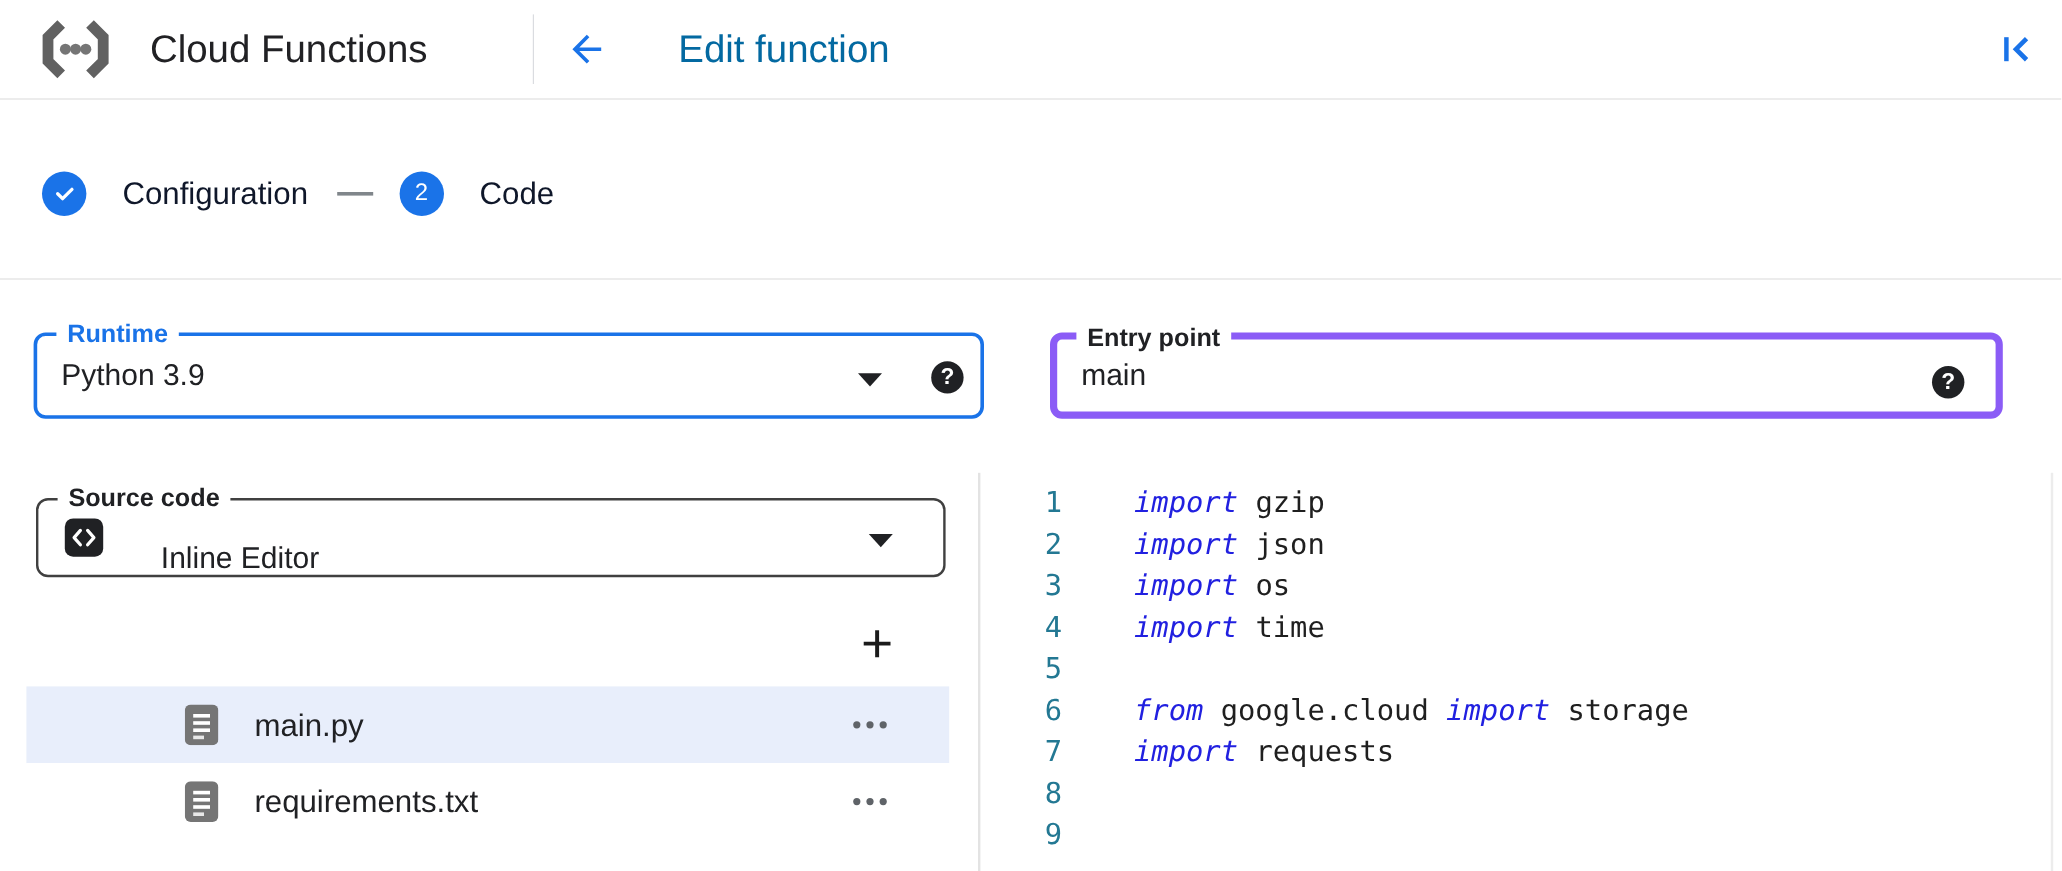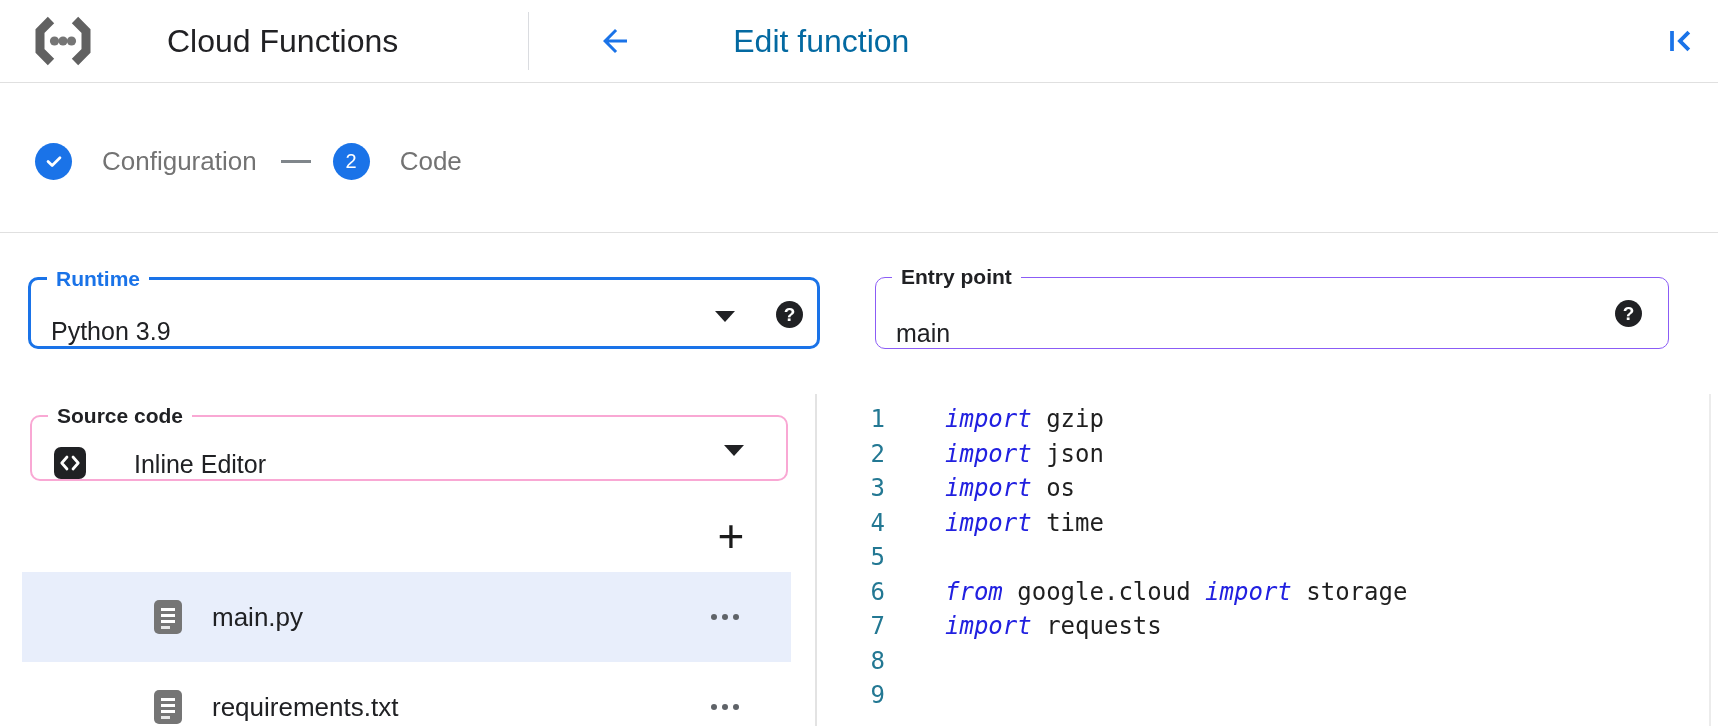--- a/index.html
+++ b/index.html
@@ -5,56 +5,56 @@
   * { margin:0; padding:0; box-sizing:border-box; }
   html,body { background:#ffffff; }
   .app {
     position:relative; width:1718px; height:726px; overflow:hidden;
     background:#fff; font-family:"Liberation Sans", sans-serif; color:#202124;
   }
   
   .header {
     position:absolute; left:0; top:0; width:1718px; height:83px;
     display:flex; align-items:center; padding-left:31px;
-    border-bottom:1px solid #e0e0e0; background:#fff;gap:42px;
+    border-bottom:1px solid #e0e0e0; background:#fff;
   }
   .logo { width:64px; height:52px; flex:0 0 auto; }
   .app-title { font-size:32px; font-weight:400; color:#212124; margin-left:30px; white-space:nowrap; }
   .header-vdivider { width:1px; height:58px; background:#dadce0; margin-left:88px; flex:0 0 auto; }
   .back-btn { margin-left:24px; width:40px; height:40px; border:none; background:transparent; cursor:pointer; display:flex; align-items:center; justify-content:center; }
   .page-title { font-size:32px; font-weight:400; color:#0369a1; margin-left:56px; white-space:nowrap; }
   .collapse-btn { margin-left:auto; margin-right:20px; width:36px; height:36px; border:none; background:transparent; cursor:pointer; display:flex; align-items:center; justify-content:center; }
   
   .stepper {
     position:absolute; left:35px; top:142px; height:38px;
     display:flex; align-items:center;
   }
   .step { display:flex; align-items:center; cursor:pointer; }
   .step-circle {
     width:37px; height:37px; border-radius:50%; background:#1a73e8;
     display:flex; align-items:center; justify-content:center; flex:0 0 auto;
   }
   .step-circle .num { color:#fff; font-size:20px; font-weight:400; }
-  .step-label { font-size:26px; color:#737373; margin-left:30px; white-space:nowrap; }
+  .step-label { font-size:26px; color:#0f172a; margin-left:30px; white-space:nowrap; }
   .step-connector { width:30px; height:3px; background:#80868b; margin:0 22px 0 24px; }
   .section-divider { position:absolute; left:0; top:232px; width:1718px; height:1px; background:#e0e0e0; }
   
   .field {
     position:absolute; border-radius:10px; background:#fff;
-    display:flex; align-items:flex-end;
+    display:flex; align-items:center;
   }
   .field-label {
     position:absolute; top:-14px; left:16px; background:#fff; padding:0 9px;
     font-size:21px; font-weight:700; color:#202124; white-space:nowrap; line-height:26px;
   }
   .field.focused .field-label { color:#1a73e8; }
   .field-value { font-size:25px; color:#202124; margin-left:20px; white-space:nowrap; }
   .runtime-field { left:28px; top:277px; width:792px; height:72px; border:3px solid #1a73e8; }
-  .entry-field   { left:875px; top:277px; width:794px; height:72px; border:1px solid #8b5cf6; }
-  .source-field  { left:30px;  top:415px; width:758px; height:66px; border:2px solid #f9a8d4; }
+  .entry-field   { left:875px; top:277px; width:794px; height:72px; border:6px solid #8b5cf6; }
+  .source-field  { left:30px;  top:415px; width:758px; height:66px; border:2px solid #404040; }
   .caret {
     position:absolute; width:0; height:0;
     border-left:10px solid transparent; border-right:10px solid transparent;
     border-top:11px solid #202124;
   }
   .runtime-field .caret { right:82px; top:31px; }
   .source-field  .caret { right:42px; top:28px; }
   .help-btn {
     position:absolute; width:27px; height:27px; border-radius:50%; background:#202124;
     color:#fff; font-size:19px; font-weight:700; border:none; cursor:pointer;
@@ -68,21 +68,21 @@
   }
   .source-field .field-value { margin-left:48px;margin-top:34px; }
   
   .add-btn {
     position:absolute; left:705px; top:510px; width:52px; height:52px;
     border:none; background:transparent; cursor:pointer;
     font-size:46px; font-weight:400; color:#1b1b1b; line-height:48px; text-align:center;
     font-family:"Liberation Sans", sans-serif;
   }
   .file-list { position:absolute; left:22px; top:572px; width:769px; }
-  .file-row { height:90px; display:flex; align-items:center; cursor:pointer; background:#fff; }
+  .file-row { height:64px; display:flex; align-items:center; cursor:pointer; background:#fff; }
   .file-row.selected { background:#e8eefb; }
   .file-icon { margin-left:132px; flex:0 0 auto; }
   .file-name { font-size:26px; color:#202124; margin-left:30px; white-space:nowrap; }
   .more-btn {
     margin-left:auto; margin-right:44px; border:none; background:transparent; cursor:pointer;
     display:flex; gap:5px; align-items:center; padding:8px;
   }
   .more-btn i { width:6px; height:6px; border-radius:50%; background:#5f6368; display:block; }
   
   .editor-divider { position:absolute; left:815px; top:394px; bottom:0; width:2px; background:#e3e3e3; }

